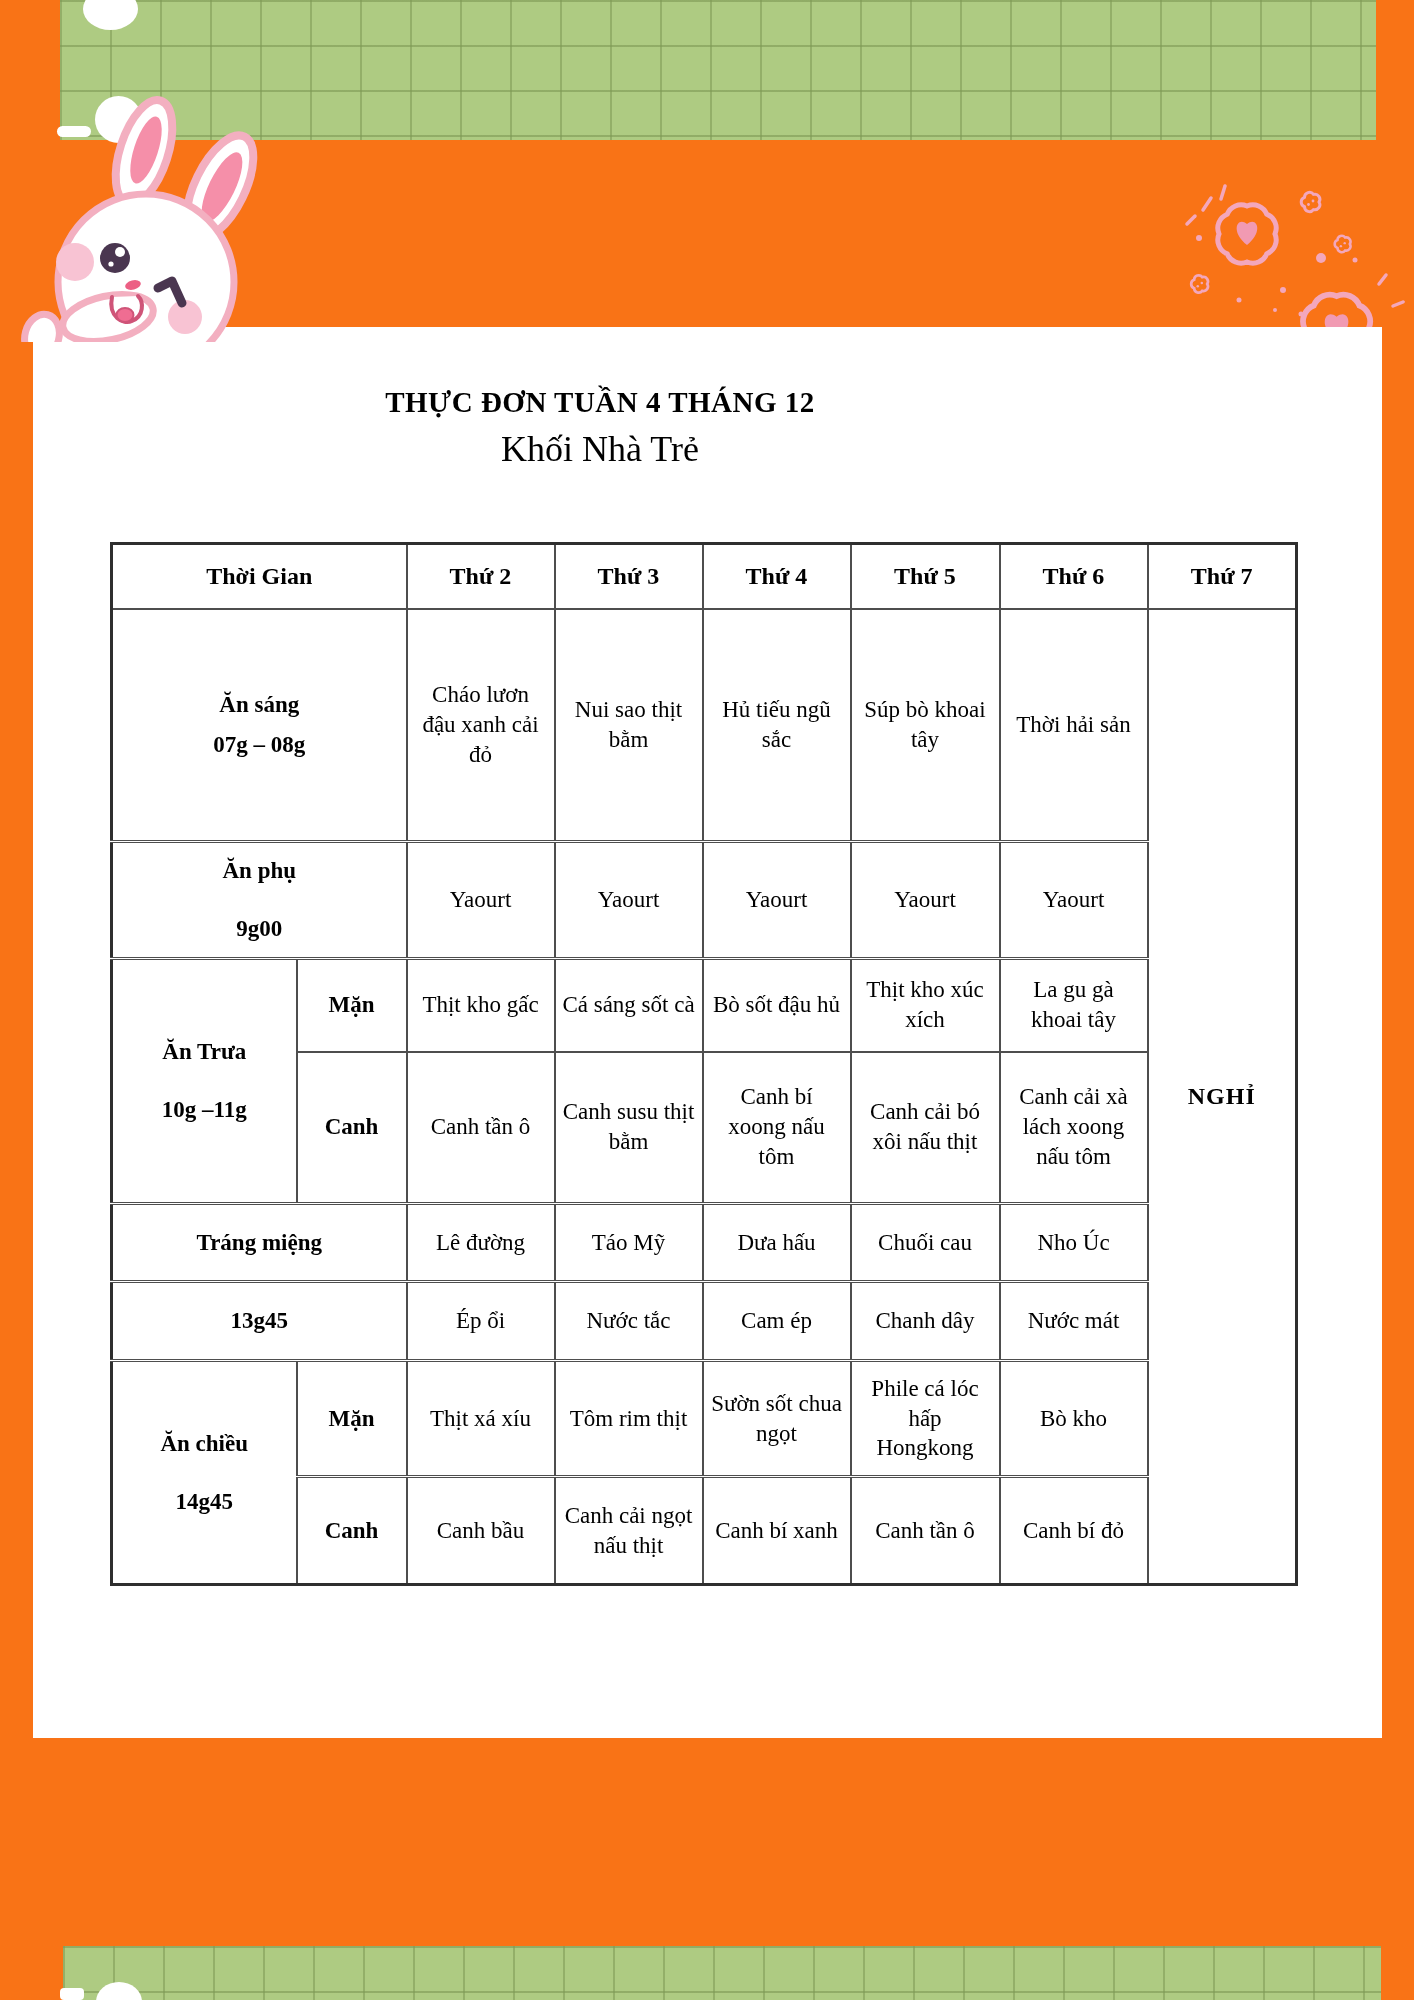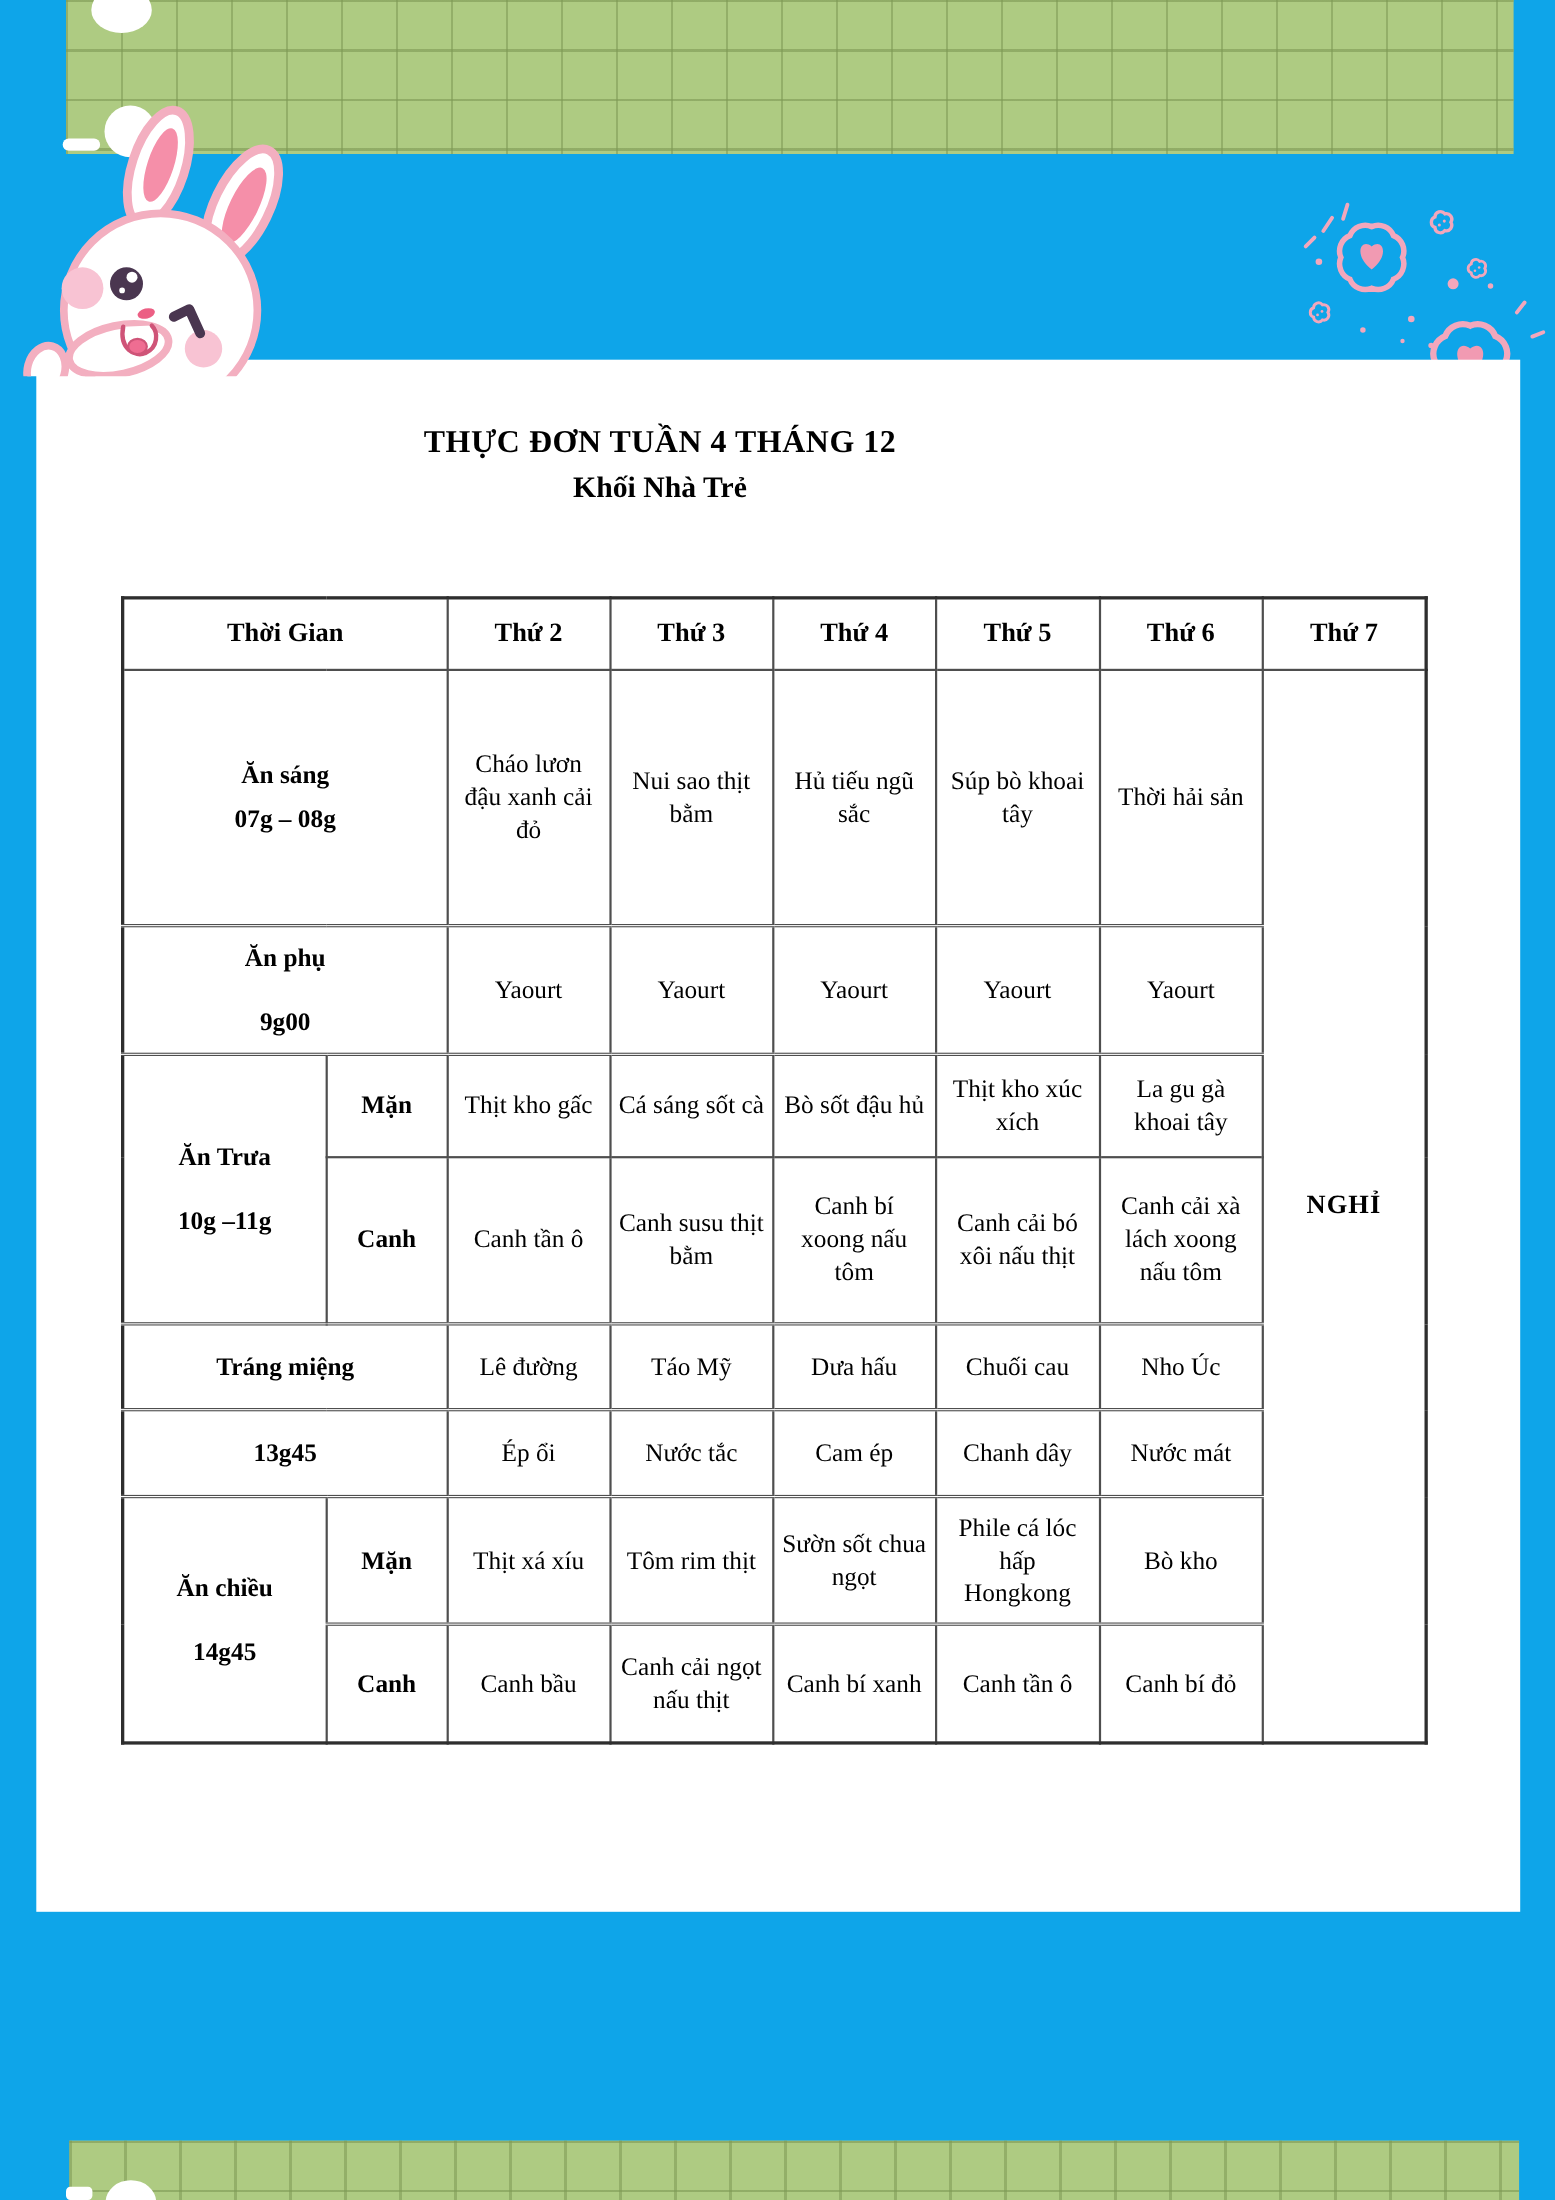--- a/index.html
+++ b/index.html
@@ -1,18 +1,18 @@
 <!DOCTYPE html>
 <html><head>
 <meta charset="utf-8">
 <style>
   html,body{margin:0;padding:0;}
   .canvas{
     position:relative; width:1414px; height:2000px; overflow:hidden;
-    background:#0ea5e9;
+    background:#f97316;
     font-family:"Liberation Serif","DejaVu Serif",serif;
     color:#000;
   }
   
   .band{
     position:absolute; background-color:#aecb82;
     background-image:
       repeating-linear-gradient(to right, rgba(125,152,84,.55) 0 2px, transparent 2px 50px),
       repeating-linear-gradient(to bottom, rgba(125,152,84,.6) 0 2px, transparent 2px 45px);
     z-index:1;
@@ -29,21 +29,21 @@
   .paper{
     position:absolute; left:33px; top:327px; width:1349px; height:1411px;
     background:#ffffff; z-index:2;
   }
   .art{position:absolute; z-index:1;}
   .bunny{position:absolute; left:12px; top:92px; z-index:3;}
   
   .headings{position:absolute; left:95px; top:386px; width:1010px; text-align:center; z-index:4;}
   .h-title{font-size:29px; font-weight:bold; letter-spacing:.5px;}
   .h-sub{font-size:25px; font-weight:bold; font-style:italic; margin-top:11px;}
-  .h-group{font-size:27px; font-weight:bold; margin-top:9px;text-align:center;}
+  .h-group{font-size:36px; font-weight:normal; margin-top:9px;text-align:center;}
   
   .tablewrap{position:absolute; left:110px; top:542px; z-index:4;}
   table.menu{
     border-collapse:collapse; table-layout:fixed; width:1185px;
     border:3px solid #2e2e2e;
     font-size:23px; line-height:1.3;
   }
   .menu th,.menu td{
     border:2px solid #4e4e4e; text-align:center; vertical-align:middle;
     padding:2px 6px; overflow:hidden;

